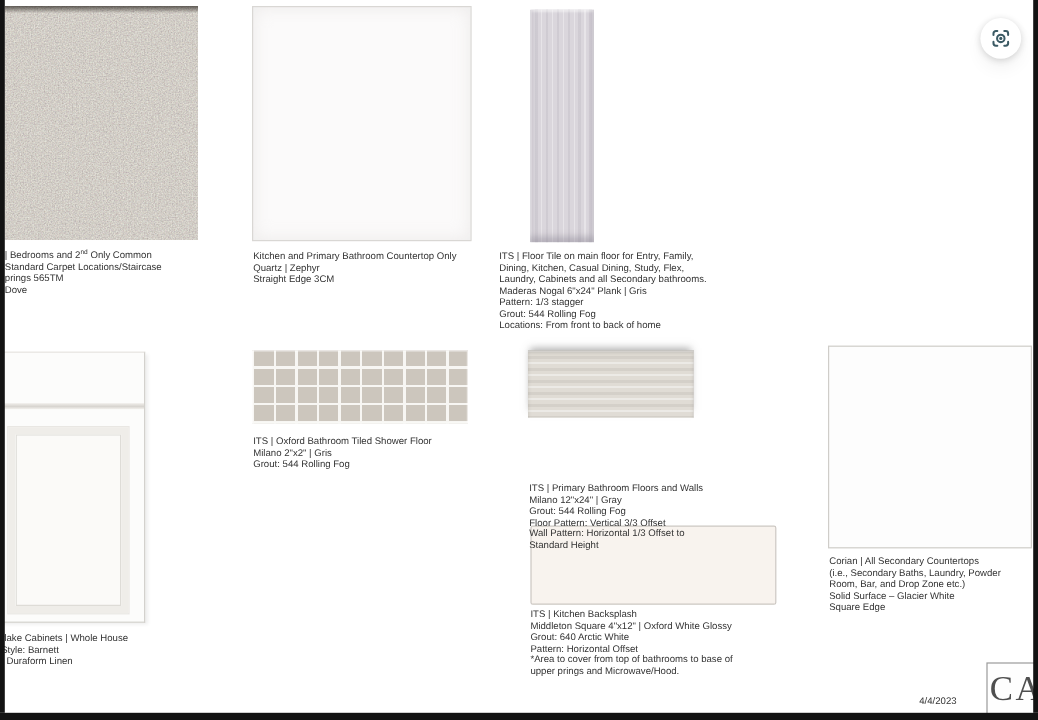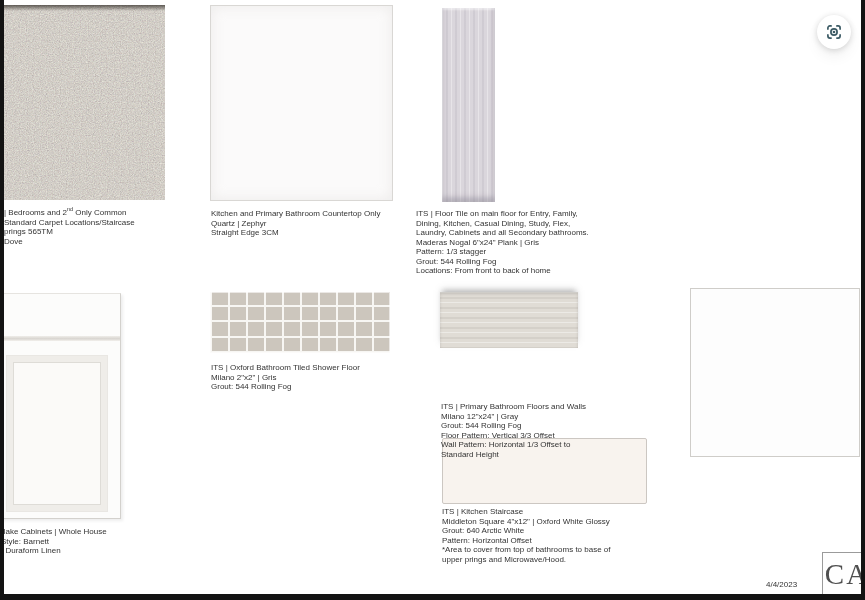--- a/index.html
+++ b/index.html
@@ -198,28 +198,35 @@
   <div class="caption cap-milano">
     <div>ITS | Primary Bathroom Floors and Walls</div>
     <div>Milano 12"x24" | Gray</div>
     <div>Grout: 544 Rolling Fog</div>
     <div>Floor Pattern: Vertical 3/3 Offset</div>
     <div>Wall Pattern: Horizontal 1/3 Offset to</div>
     <div>Standard Height</div>
   </div>
 
   <div class="caption cap-backsplash">
-    <div>ITS | Kitchen Staircase</div>
+    <div>ITS | Kitchen Backsplash</div>
     <div>Middleton Square 4"x12" | Oxford White Glossy</div>
     <div>Grout: 640 Arctic White</div>
     <div>Pattern: Horizontal Offset</div>
     <div>*Area to cover from top of bathrooms to base of</div>
     <div>upper prings and Microwave/Hood.</div>
   </div>
 
+  <div class="caption cap-corian">
+    <div>Corian | All Secondary Countertops</div>
+    <div>(i.e., Secondary Baths, Laundry, Powder</div>
+    <div>Room, Bar, and Drop Zone etc.)</div>
+    <div>Solid Surface – Glacier White</div>
+    <div>Square Edge</div>
+  </div>
 
   <div class="date">4/4/2023</div>
   <div class="logo-box">
     <span class="logo-text">CA</span>
   </div>
 
   <div class="lens-btn">
     <svg width="18" height="18" viewBox="0 0 18 18" aria-hidden="true">
       <g fill="none" stroke="#3b5a64" stroke-width="1.7" stroke-linecap="round">
         <path d="M6.1 2.9 H4.9 a2 2 0 0 0 -2 2 v1.2"></path>

